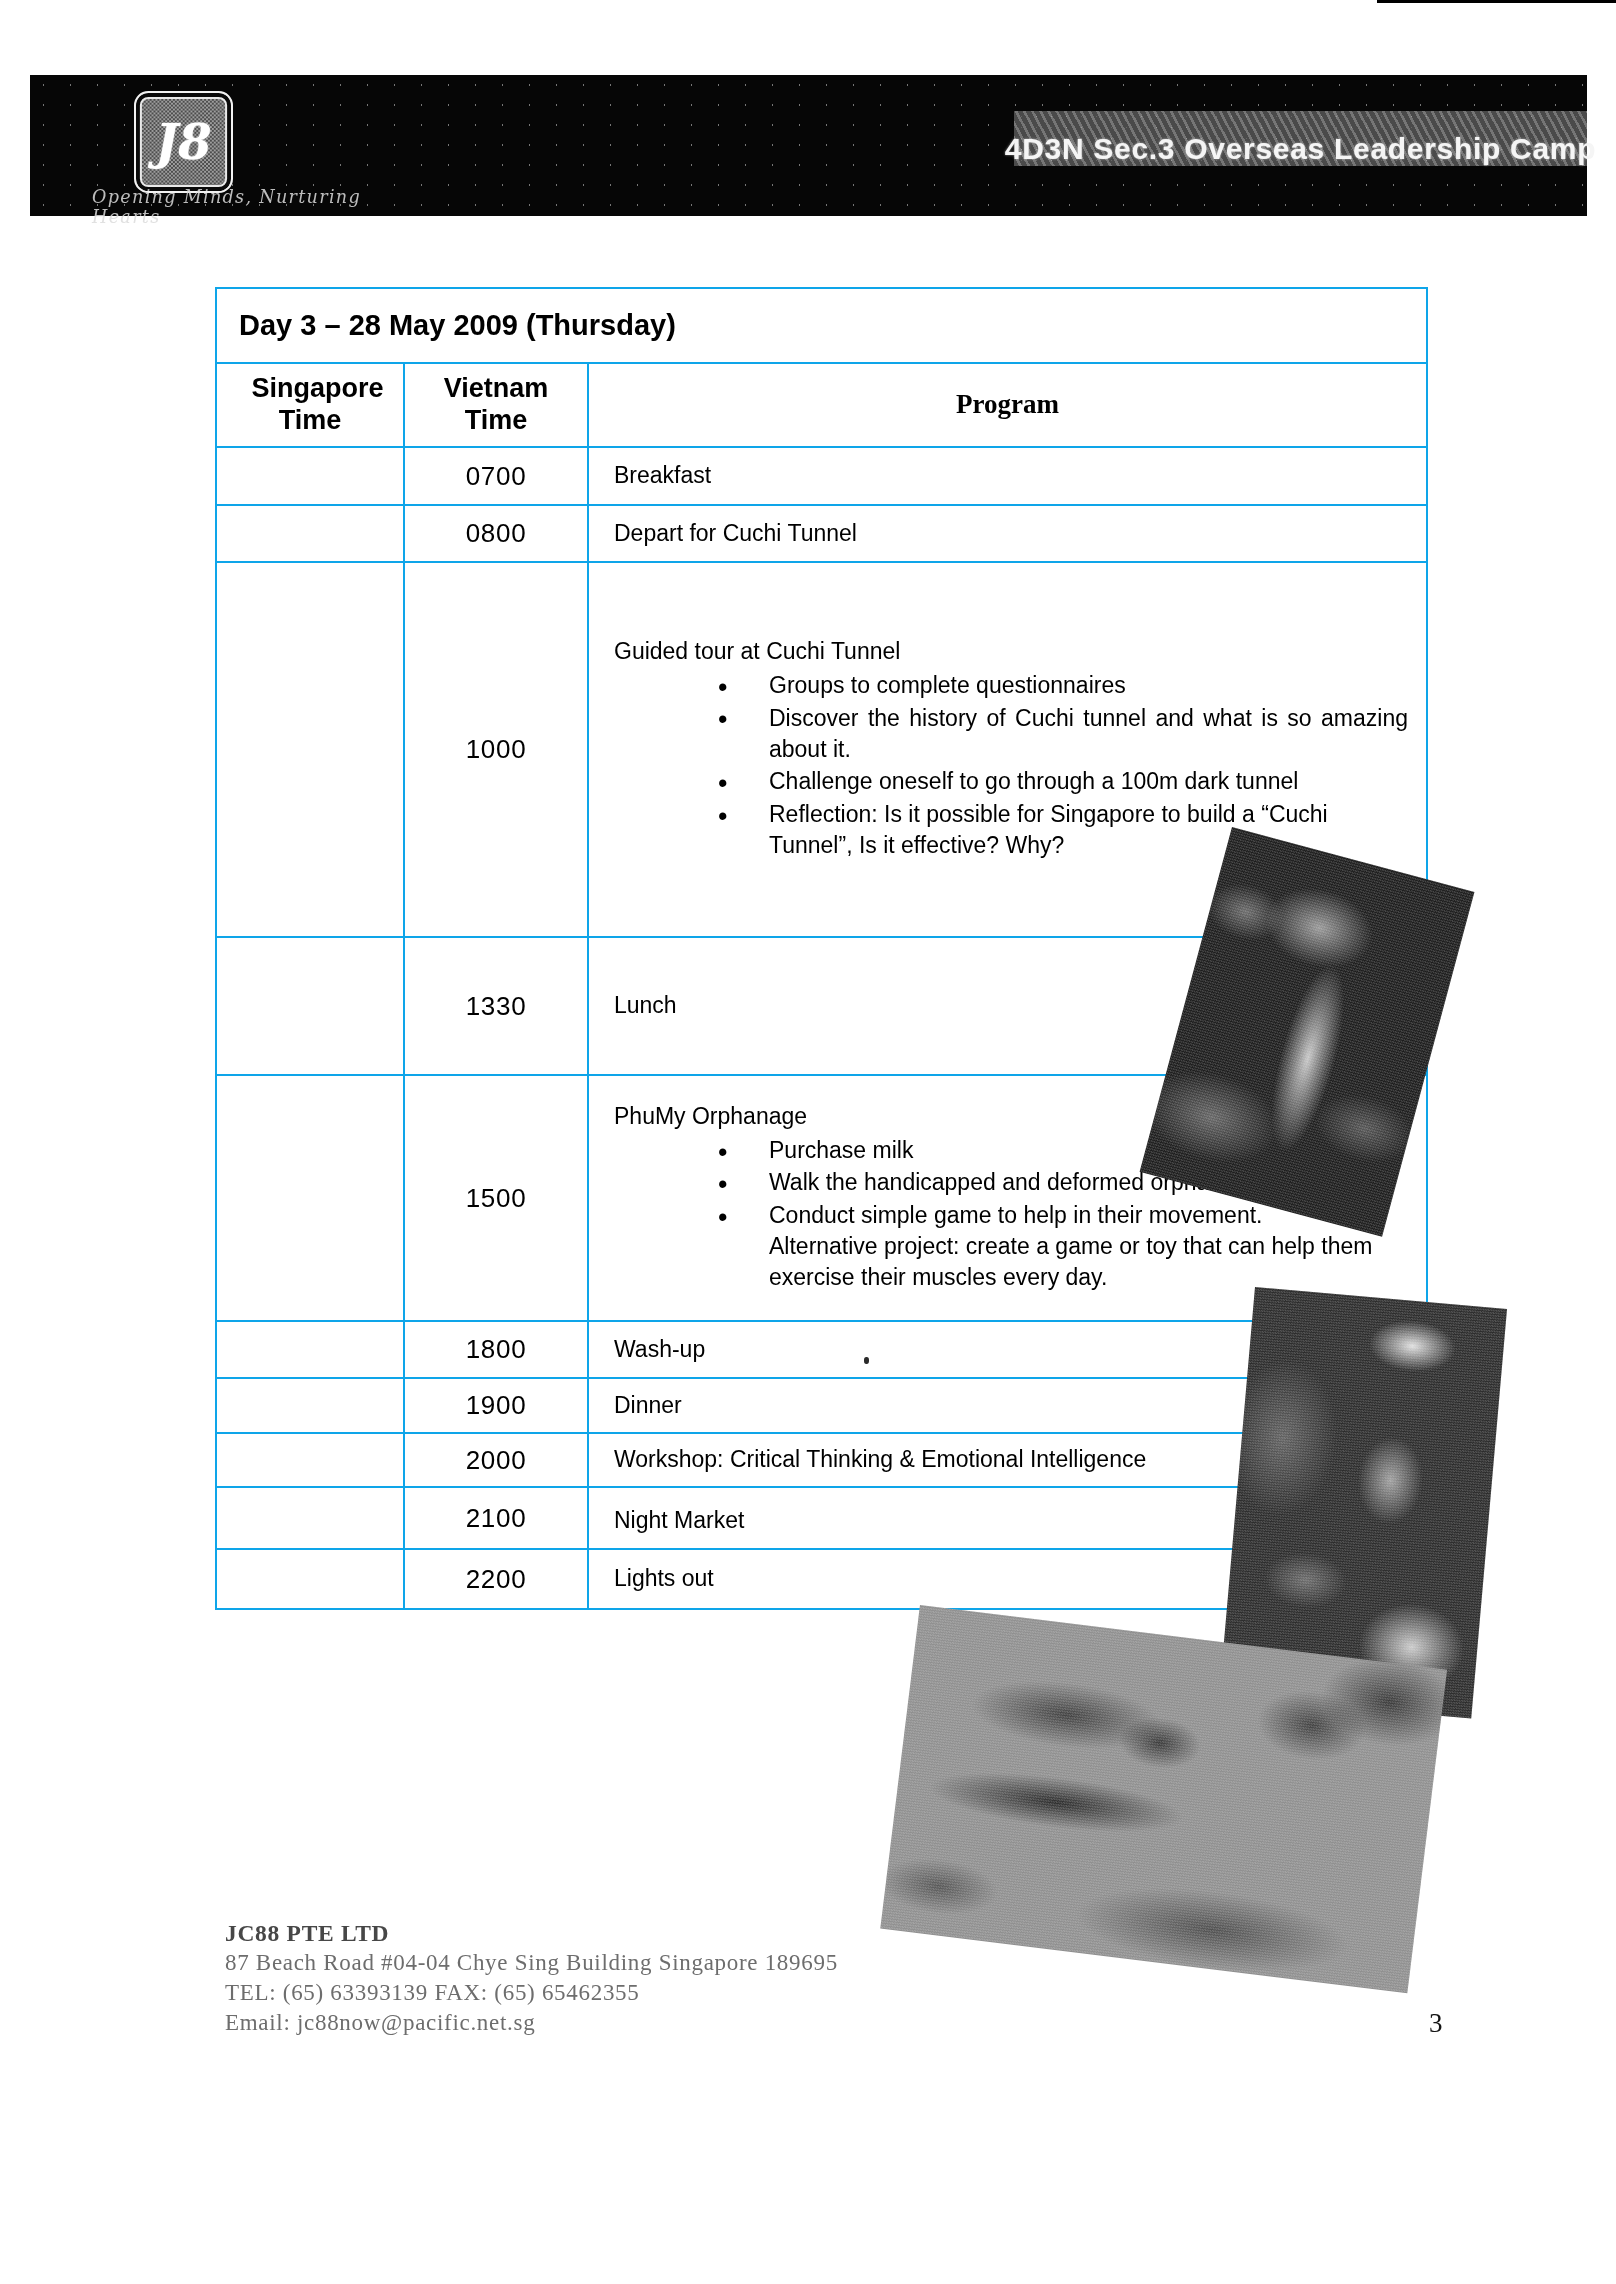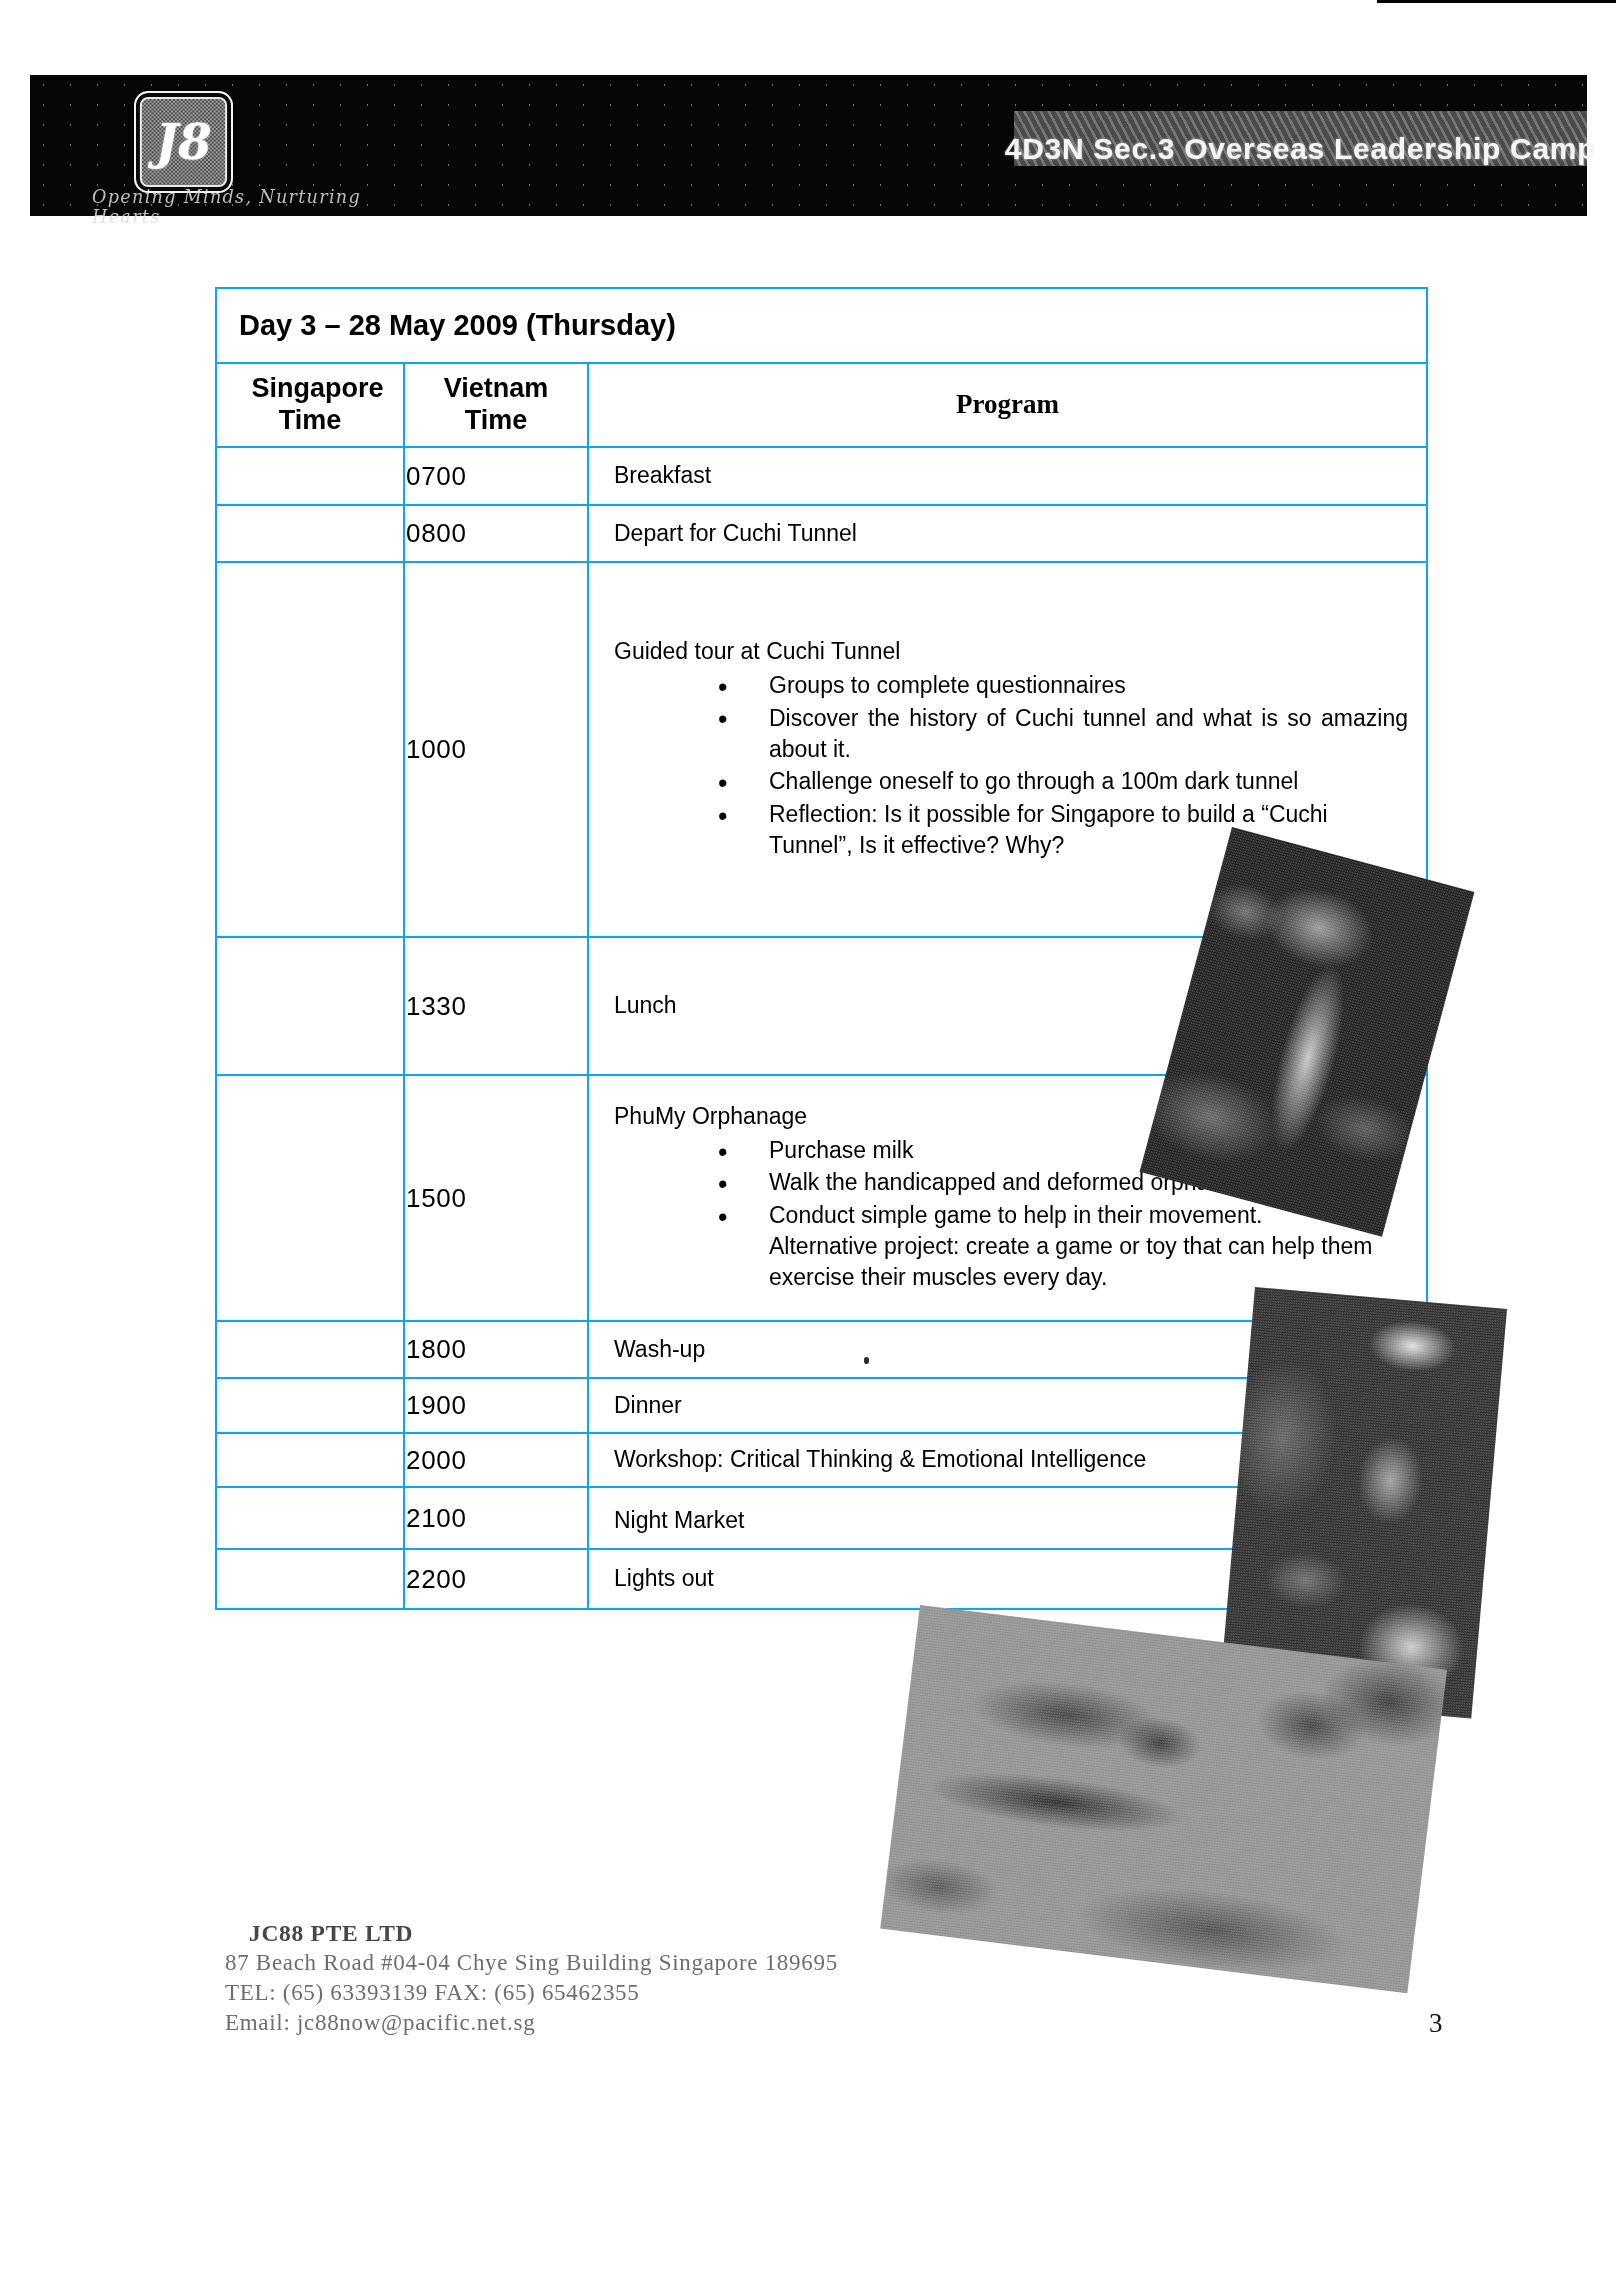--- a/index.html
+++ b/index.html
@@ -58,21 +58,21 @@
   }
   .doc-table, .doc-table td, .doc-table th{border:2px solid #0ea5e9;}
   .doc-table td, .doc-table th{border-top-width:2.6px; border-bottom-width:2.6px; vertical-align:middle;}
   .doc-table{border:2.6px solid #000;}
   .title-cell{
     font-size:29px; font-weight:bold; text-align:left; padding-left:22px;
   }
   .head-cell{font-size:27px; font-weight:bold; text-align:center; line-height:1.18; padding:0;}
   .head-inner{max-width:117px; margin:0 auto;}
   .head-inner.wide{max-width:100%;font-family:Liberation Serif, serif;}
-  .time-cell{font-size:26px; letter-spacing:0.7px;margin-left:28px;}
+  .time-cell{text-align:center; font-size:26px; letter-spacing:0.7px;margin-left:28px;}
   .prog-cell{padding:7.8px 18px 7.8px 25px; font-size:23px; line-height:1.36; text-align:left;}
   .prog-cell .heading{margin:0;}
   ul.bullets{list-style:none; margin:2.6px 0 0 0; padding:0;}
   ul.bullets li{position:relative; padding-left:155px; margin:0 0 1.3px 0;}
   ul.bullets li::before{content:"\2022"; position:absolute; left:104px; top:-1.3px; font-size:27px;}
   ul.bullets li.justify{text-align:justify;}
   .vtop{vertical-align:top; padding-top:14px;}
 
   
   .photo{
@@ -117,21 +117,21 @@
   }
 
   
   .artifact-dot{position:absolute; left:864px; top:1357px; width:4.6px; height:6.5px; background:#2a2a2a; border-radius:50%;}
 
   
   .footer-line{
     position:absolute; left:225px; font-family:"Liberation Serif", serif;
     white-space:nowrap;
   }
-  .f1{top:1920px; font-size:23.5px; font-weight:bold; color:#474747; letter-spacing:0.7px;margin-left:24px;}
+  .f1{top:1920px; font-size:23.5px; font-weight:bold; color:#474747; letter-spacing:0.7px;}
   .f2{top:1950px; font-size:23px; color:#6d6d6d; letter-spacing:0.7px;}
   .f3{top:1980px; font-size:23px; color:#6d6d6d; letter-spacing:0.7px;}
   .f4{top:2010px; font-size:23px; color:#6d6d6d; letter-spacing:0.7px;}
   .page-number{
     position:absolute; left:1429px; top:2008px;
     font-family:"Liberation Serif", serif; font-size:27px; color:#141414;
   }
 </style>
 </head>
 <body>

